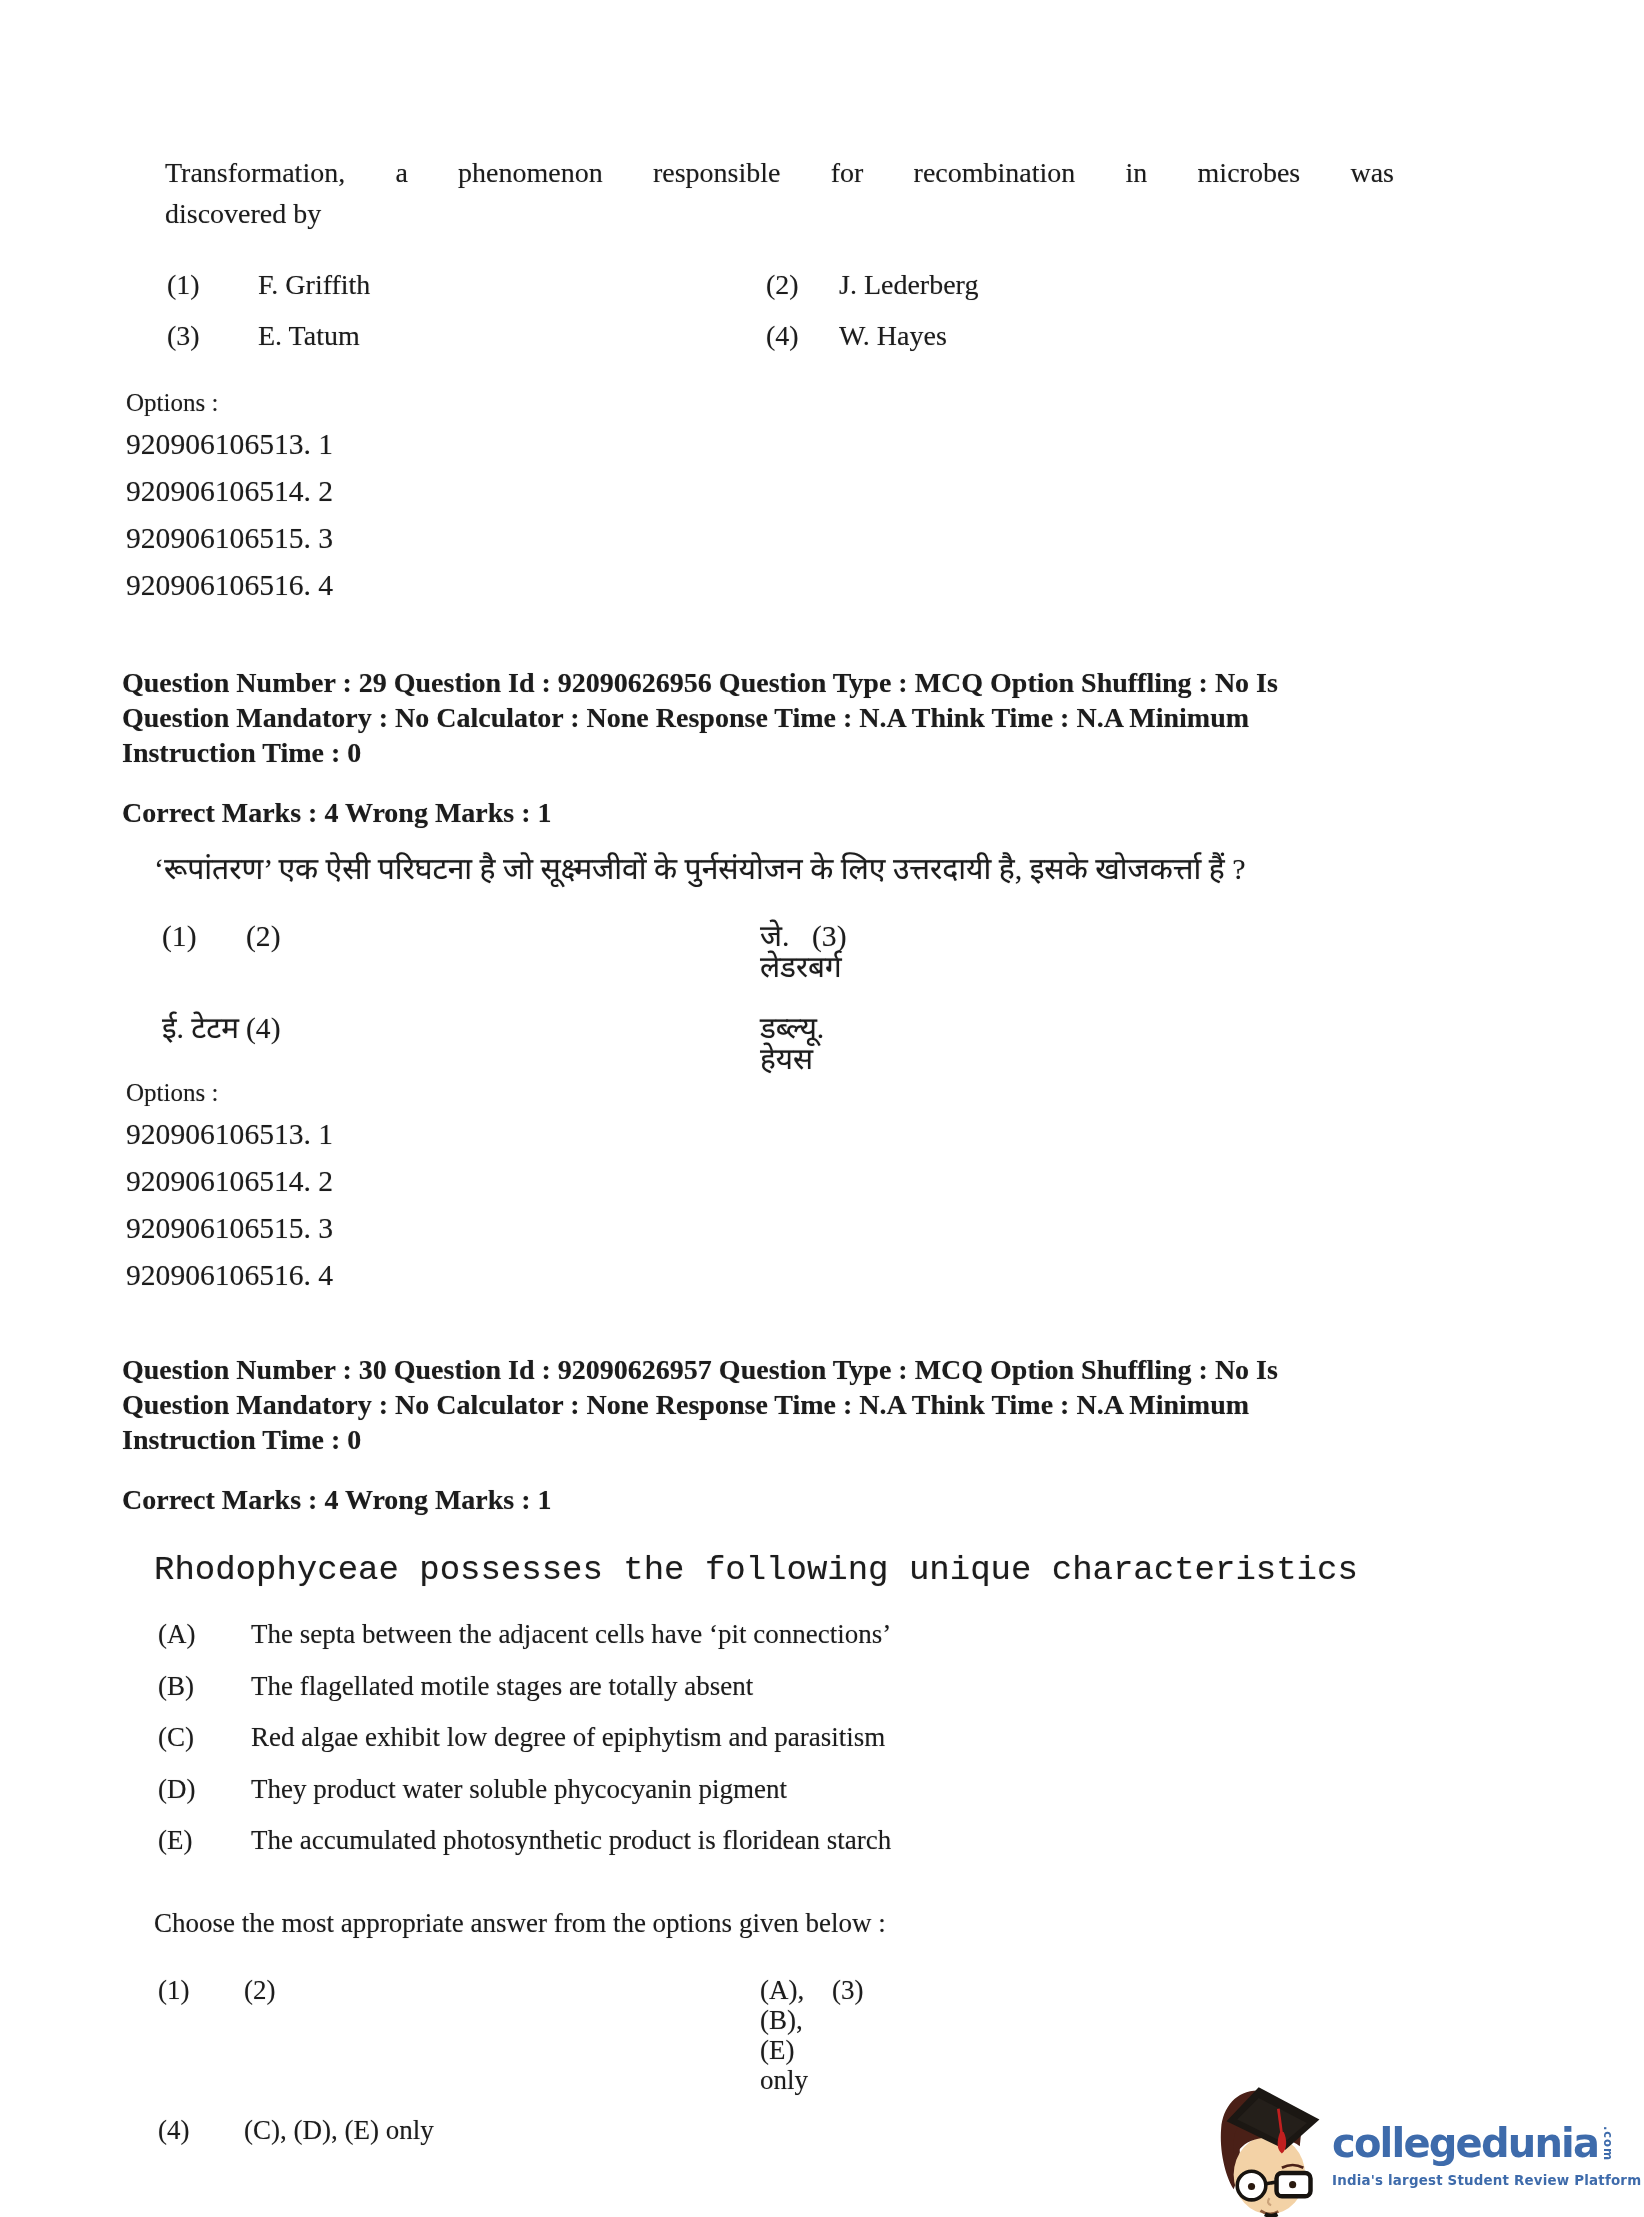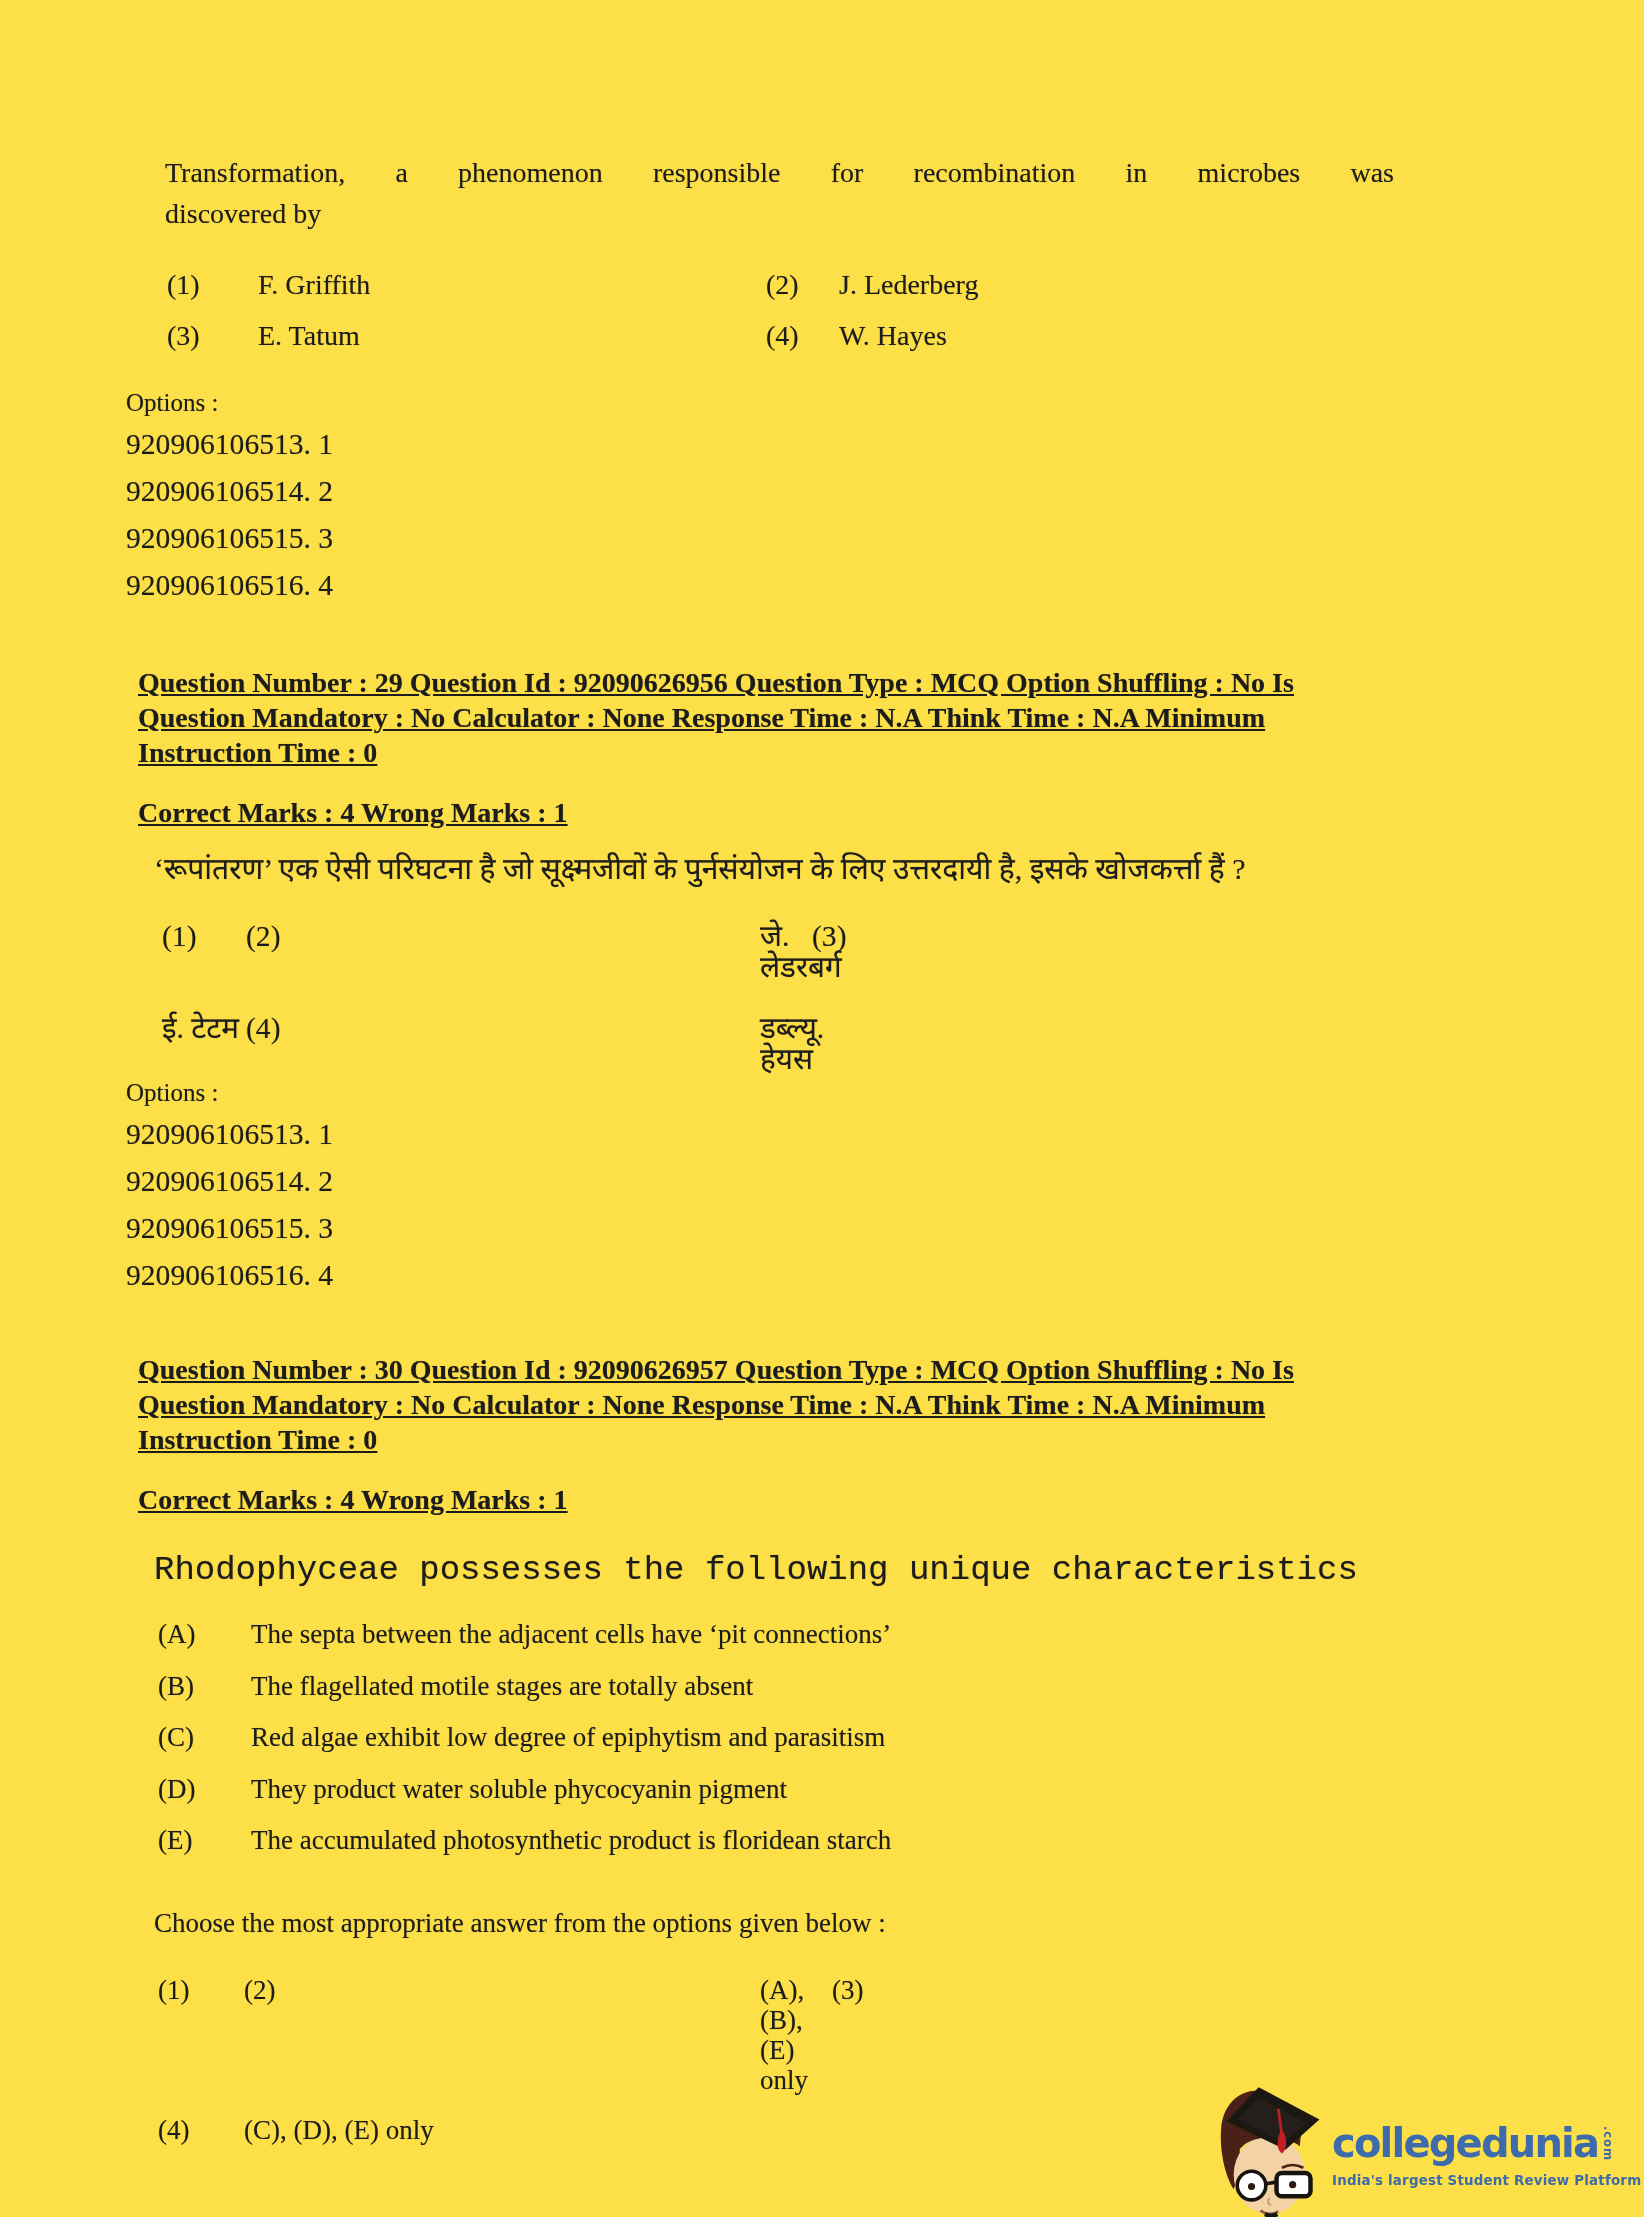--- a/index.html
+++ b/index.html
@@ -1,19 +1,19 @@
 <!DOCTYPE html>
 <html style="font-size:14.3px"><head>
 <meta charset="utf-8">
 <style>
   html,body{margin:0;padding:0;background:#e8e8e8;}
   .page{
     position:relative;
     width:1644px;height:2217px;
-    background:#fde047;
+    background:#ffffff;
     overflow:hidden;
     font-family:"Liberation Serif","DejaVu Serif",serif;
     color:#1c1c1c;
   }
   .scan{ text-shadow:0 0 0.9px rgba(25,25,25,0.38); }
 
   
   .prev-q-text{position:absolute;top:152px;left:165px;width:1229px;font-size:28px;line-height:41px;}
   .prev-q-text .line1{text-align:justify;text-align-last:justify;}
   .choice-grid{position:absolute;display:grid;align-items:baseline;}
@@ -21,21 +21,21 @@
 
   
   .options-block{position:absolute;left:126px;}
   .ob-1{top:385px;}
   .ob-2{top:1075px;}
   .options-heading{font-weight:normal;font-size:25px;line-height:36px;}
   .option-id{font-size:29.6px;line-height:47px;}
   .options-block .option-id:first-of-type{margin-top:5.4px;}
 
   
-  .meta-block{position:absolute;left:138px;font-weight:bold;font-size:28px;text-decoration:underline;}
+  .meta-block{position:absolute;left:122px;font-weight:bold;font-size:28px;}
   .mb-29{top:665px;}
   .mb-30{top:1352px;}
   .meta-line{line-height:35px;white-space:nowrap;}
   .marks-line{line-height:35px;margin-top:25px;white-space:nowrap;}
 
   
   .hindi-q{position:absolute;top:849px;left:154px;width:1272px;font-size:30px;line-height:39px;white-space:nowrap;}
   .g-hindi{top:921px;left:162px;grid-template-columns:84px 514px 52px auto;row-gap:29.6px;font-size:29.6px;line-height:31px;}
 
   

